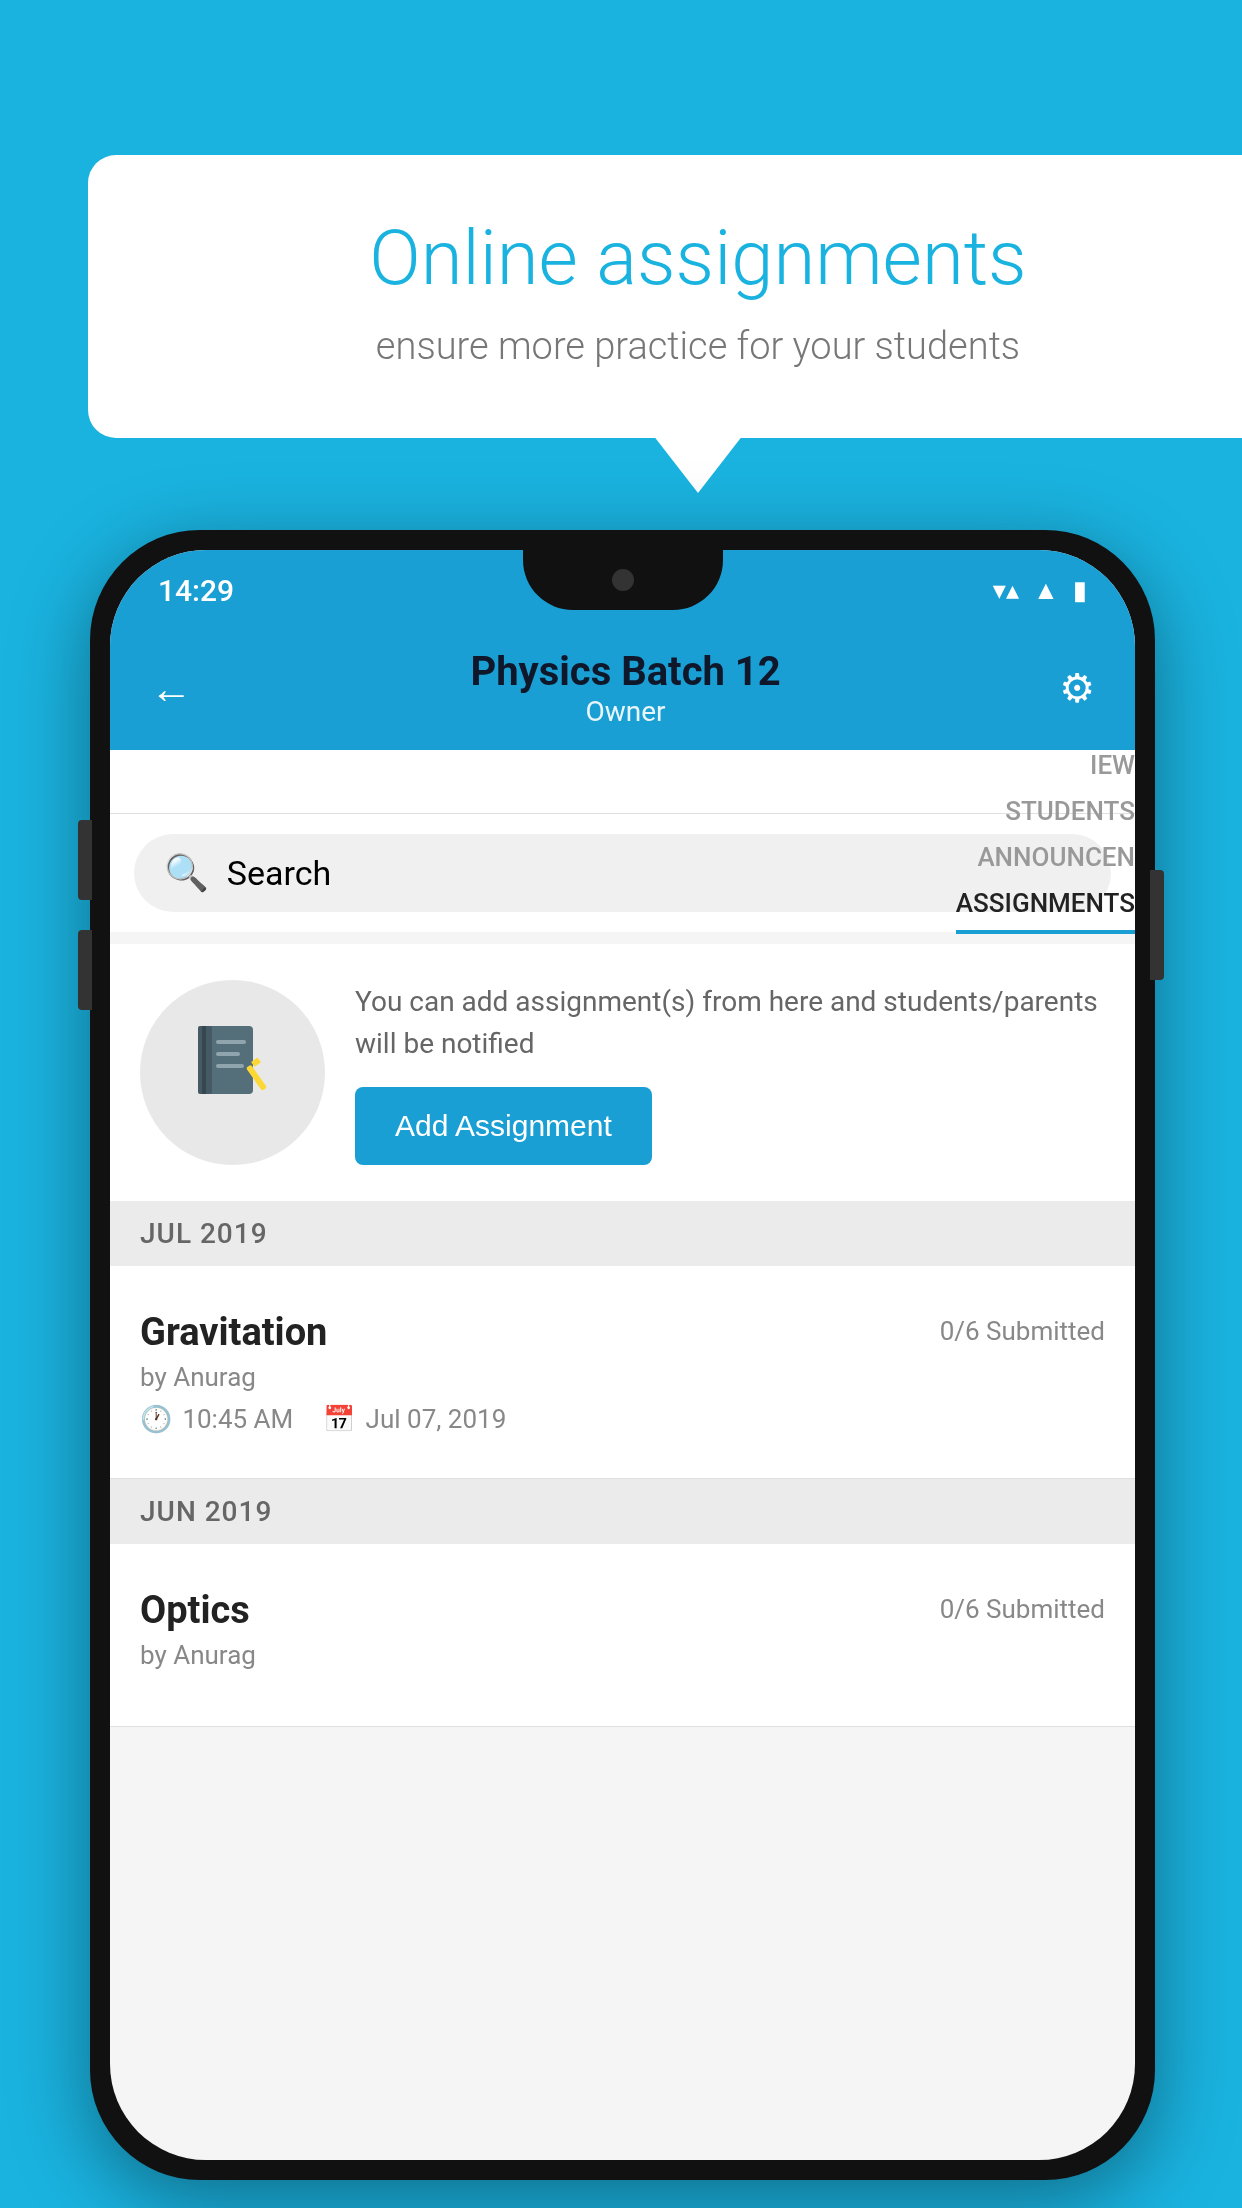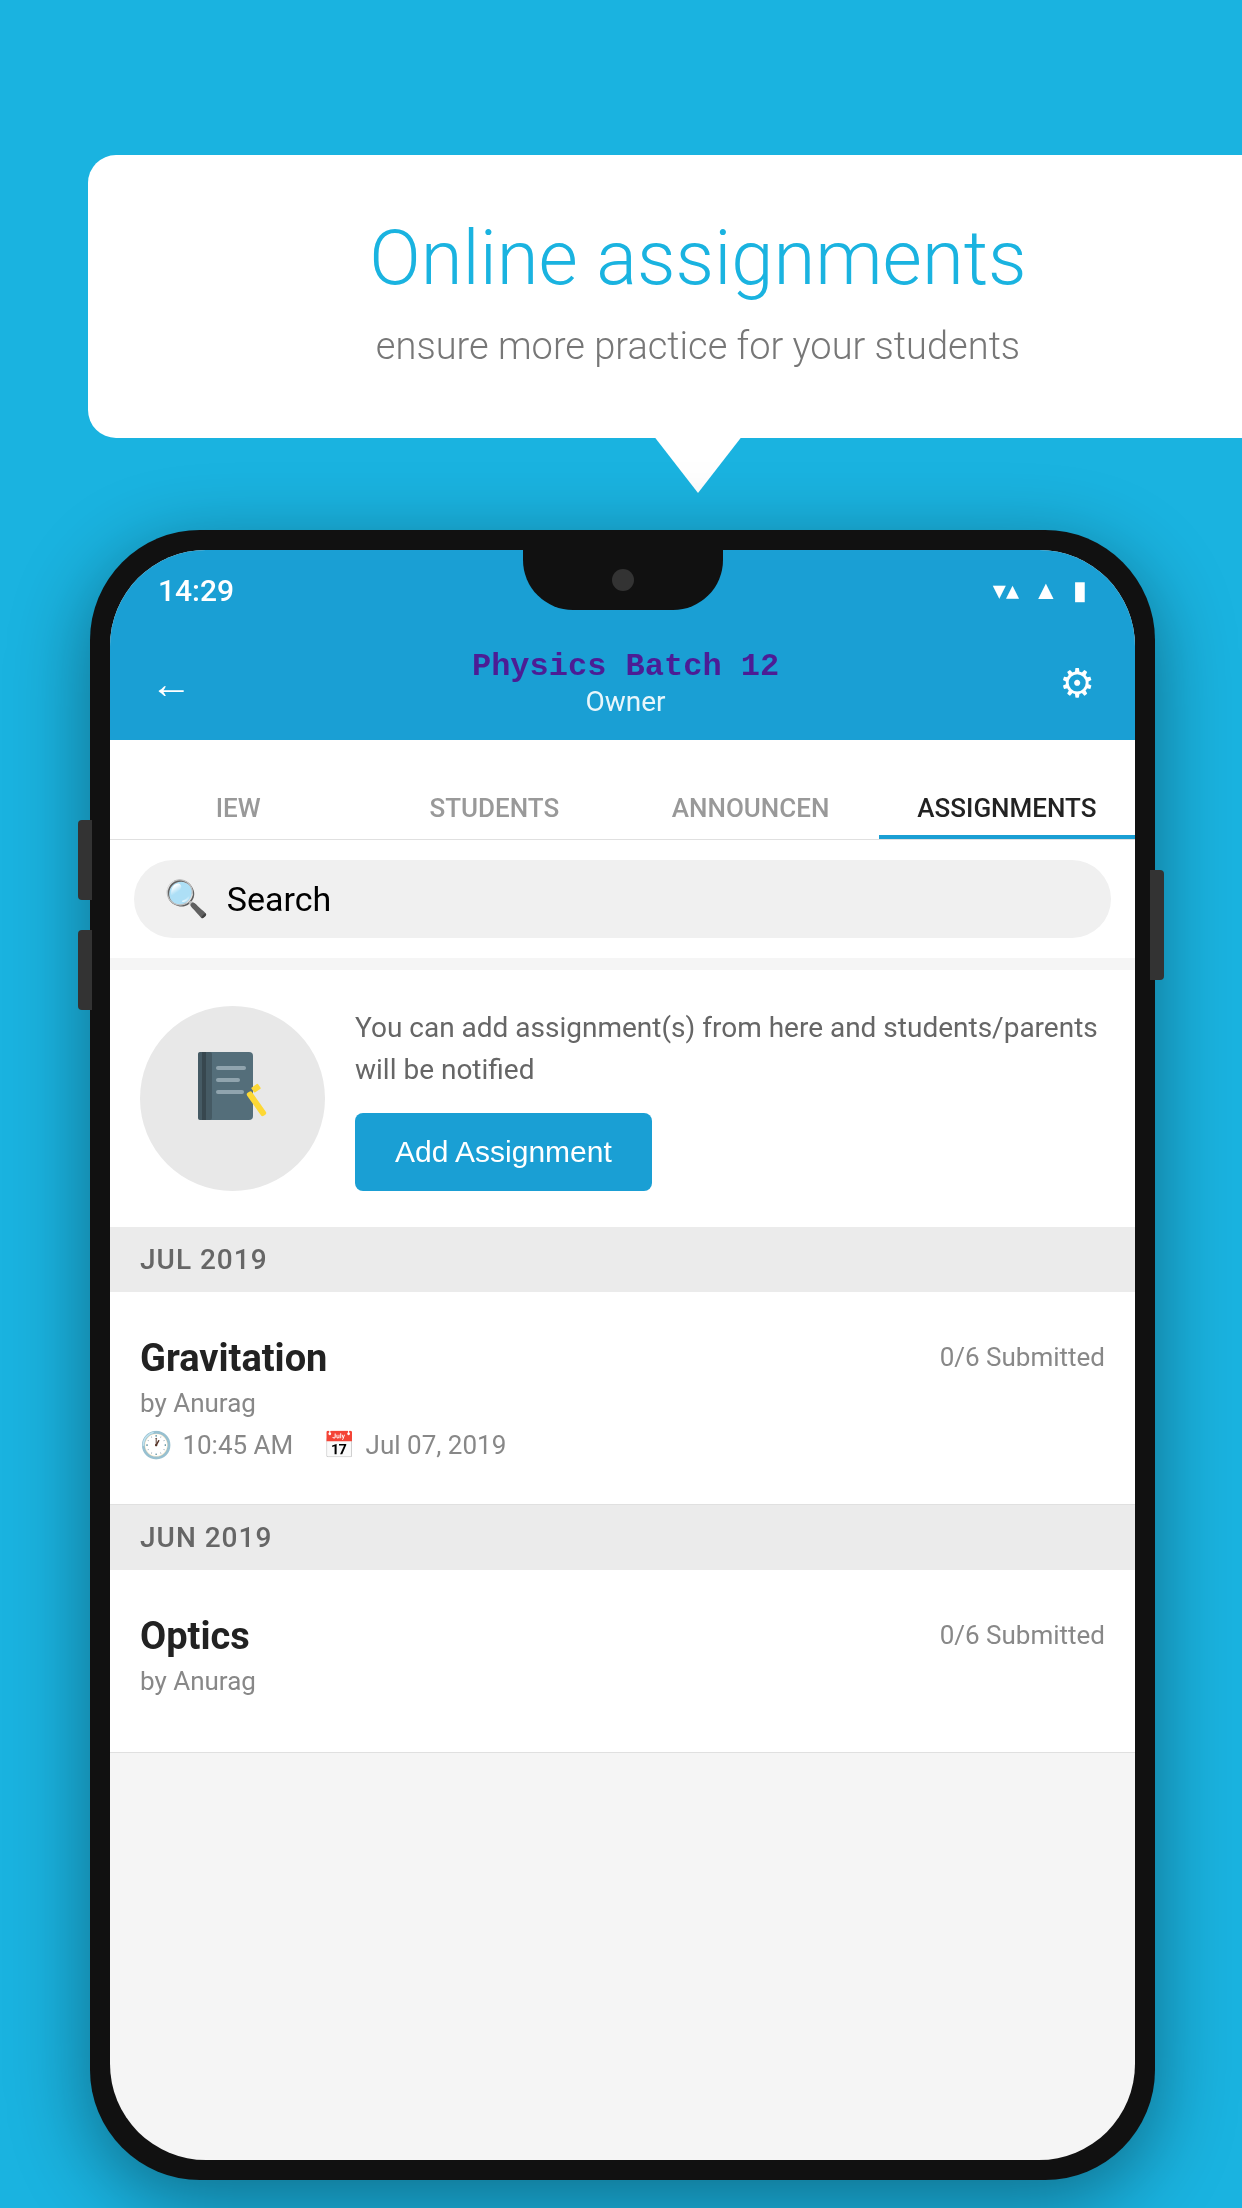--- a/index.html
+++ b/index.html
@@ -127,42 +127,42 @@
     }
     .header-back {
       color: white;
       font-size: 42px;
       cursor: pointer;
     }
     .header-title-group {
       text-align: center;
     }
     .header-title {
-      color: #4c1d95;
-      font-size: 32px;
+      color: #0f172a;
+      font-size: 40px;
       font-weight: 700;
-      font-family: Liberation Mono, monospace;
     }
     .header-subtitle {
       color: rgba(255,255,255,0.9);
       font-size: 28px;
       font-weight: 400;
     }
     .header-settings {
       color: white;
       font-size: 40px;
     }
 
     
     .tab-bar {
       background: white;
       display: flex;
       border-bottom: 1px solid #e0e0e0;
-      height: 100px;
+      height: 64px;
       align-items: flex-end;
+      flex-direction: column;
     }
     .tab-item {
       flex: 1;
       text-align: center;
       padding-bottom: 16px;
       font-size: 26px;
       font-weight: 500;
       color: #999;
       cursor: pointer;
       position: relative;

